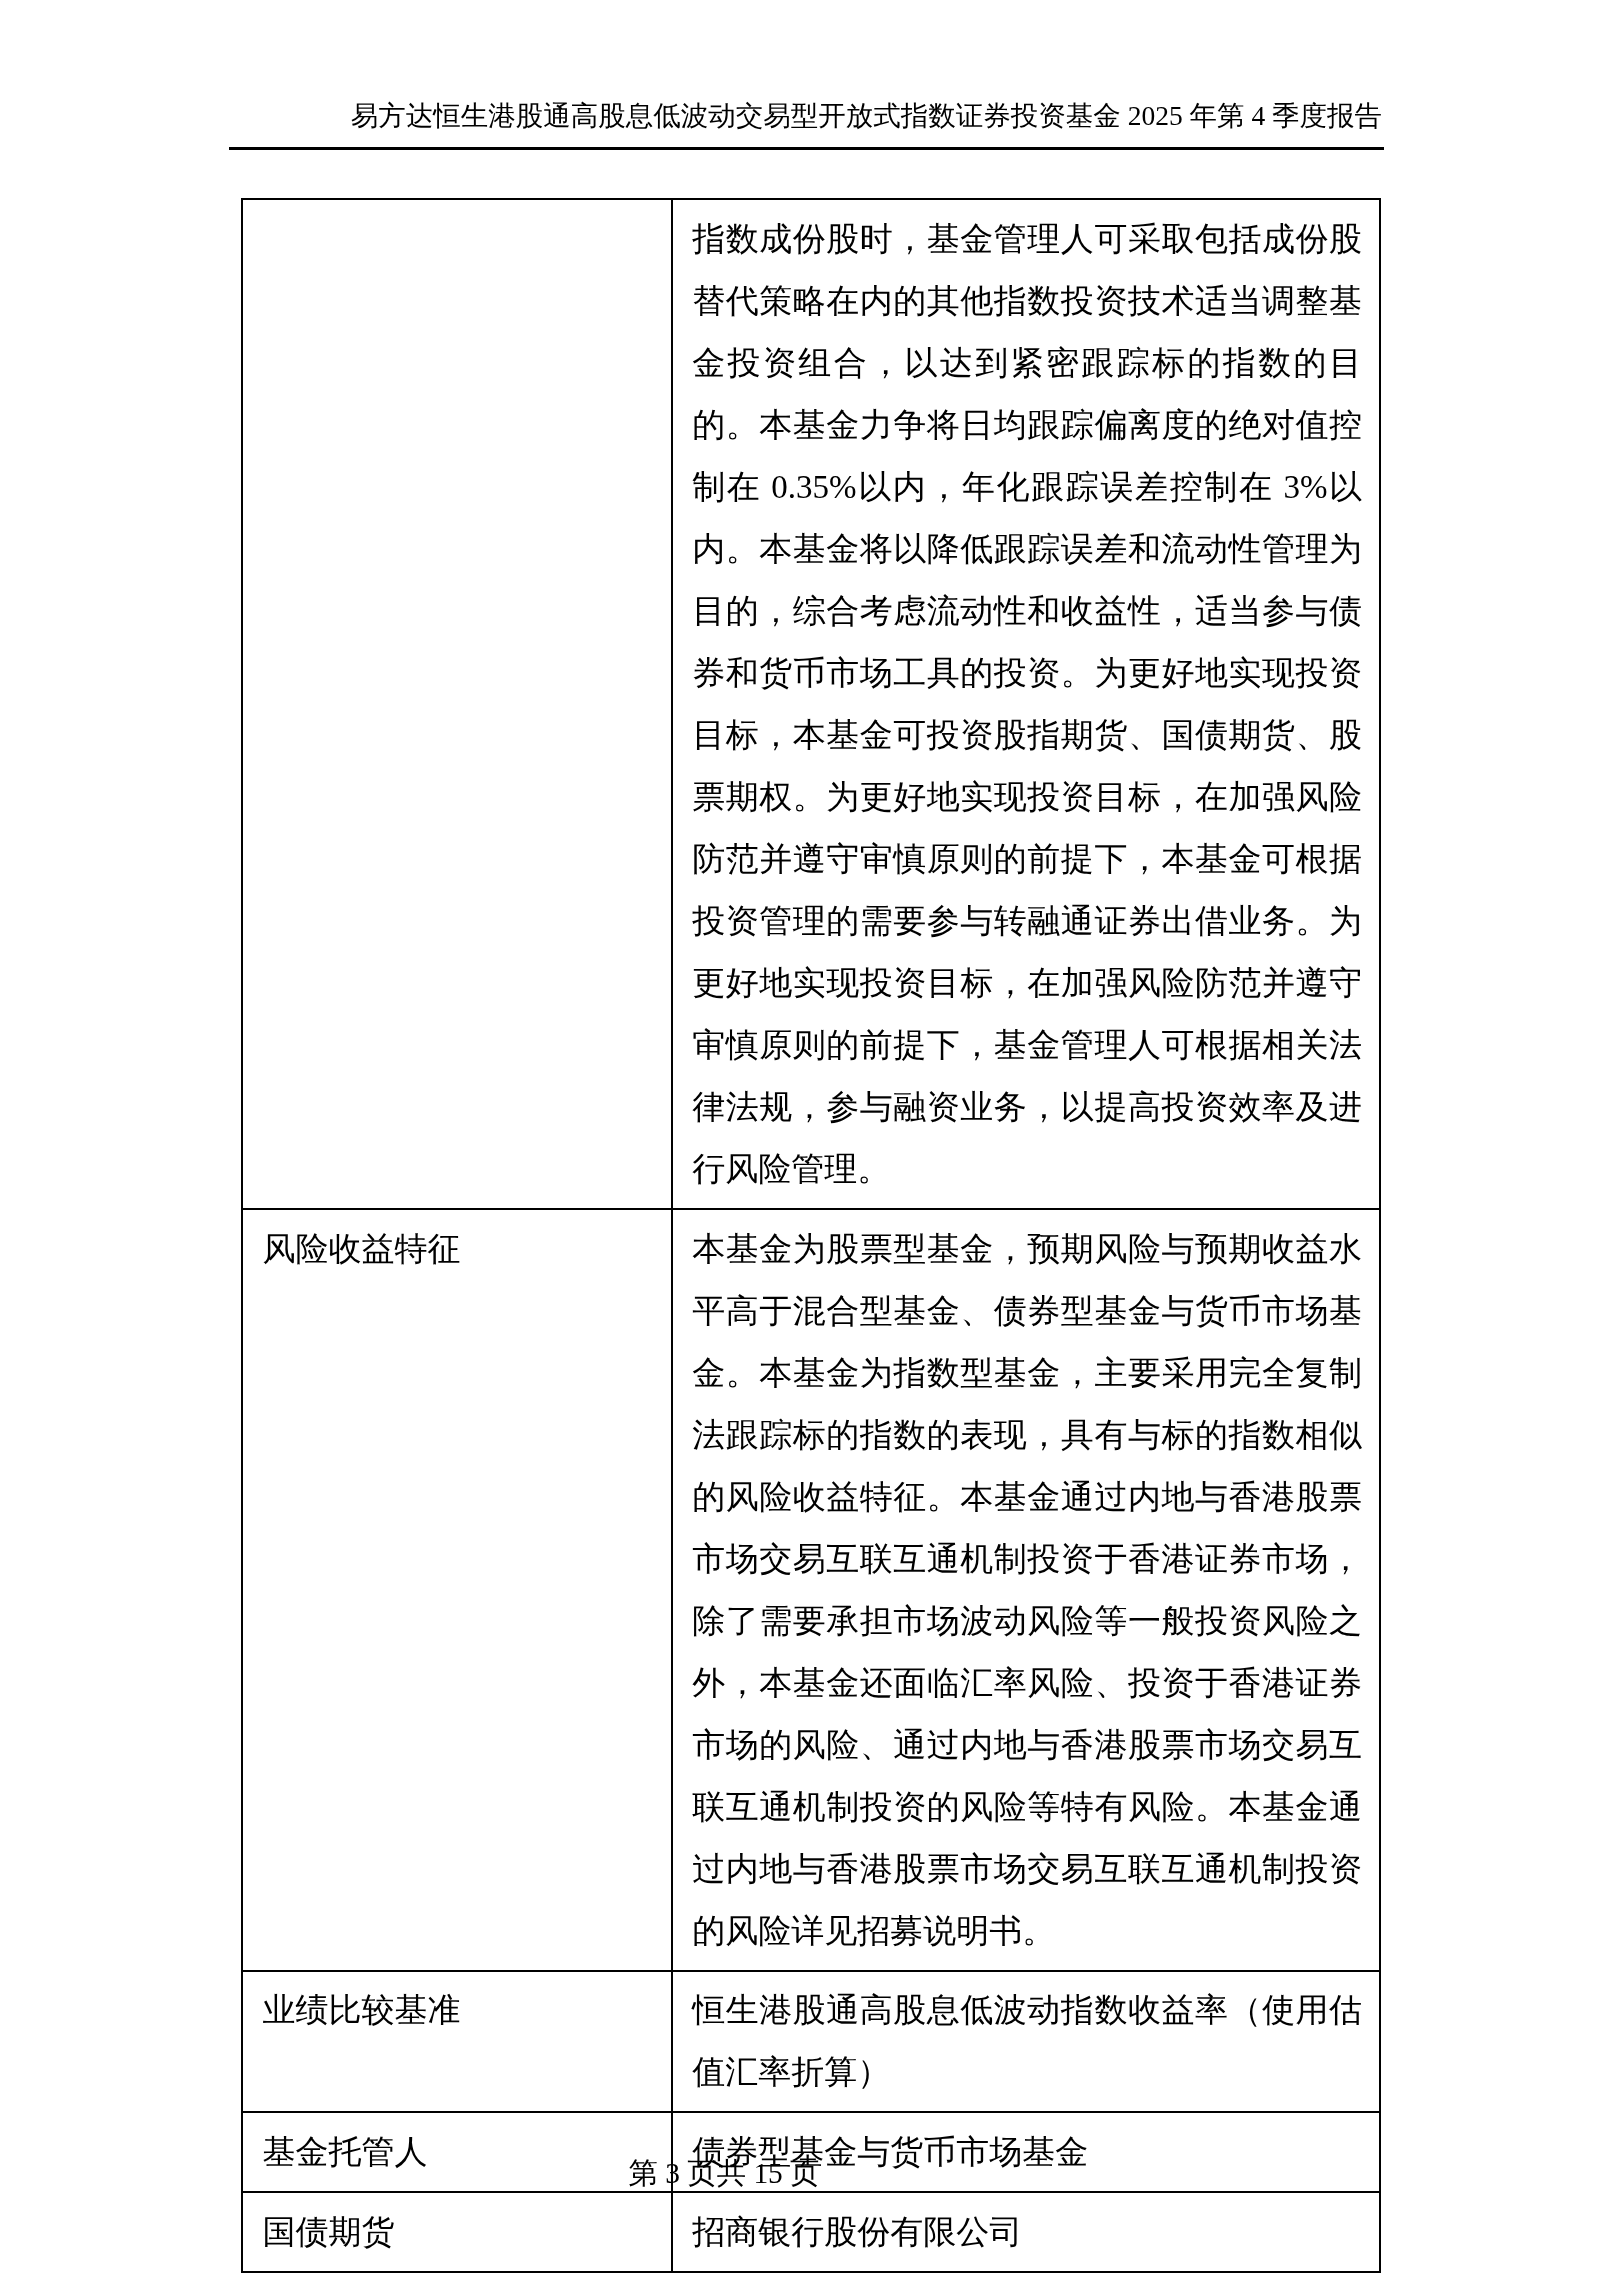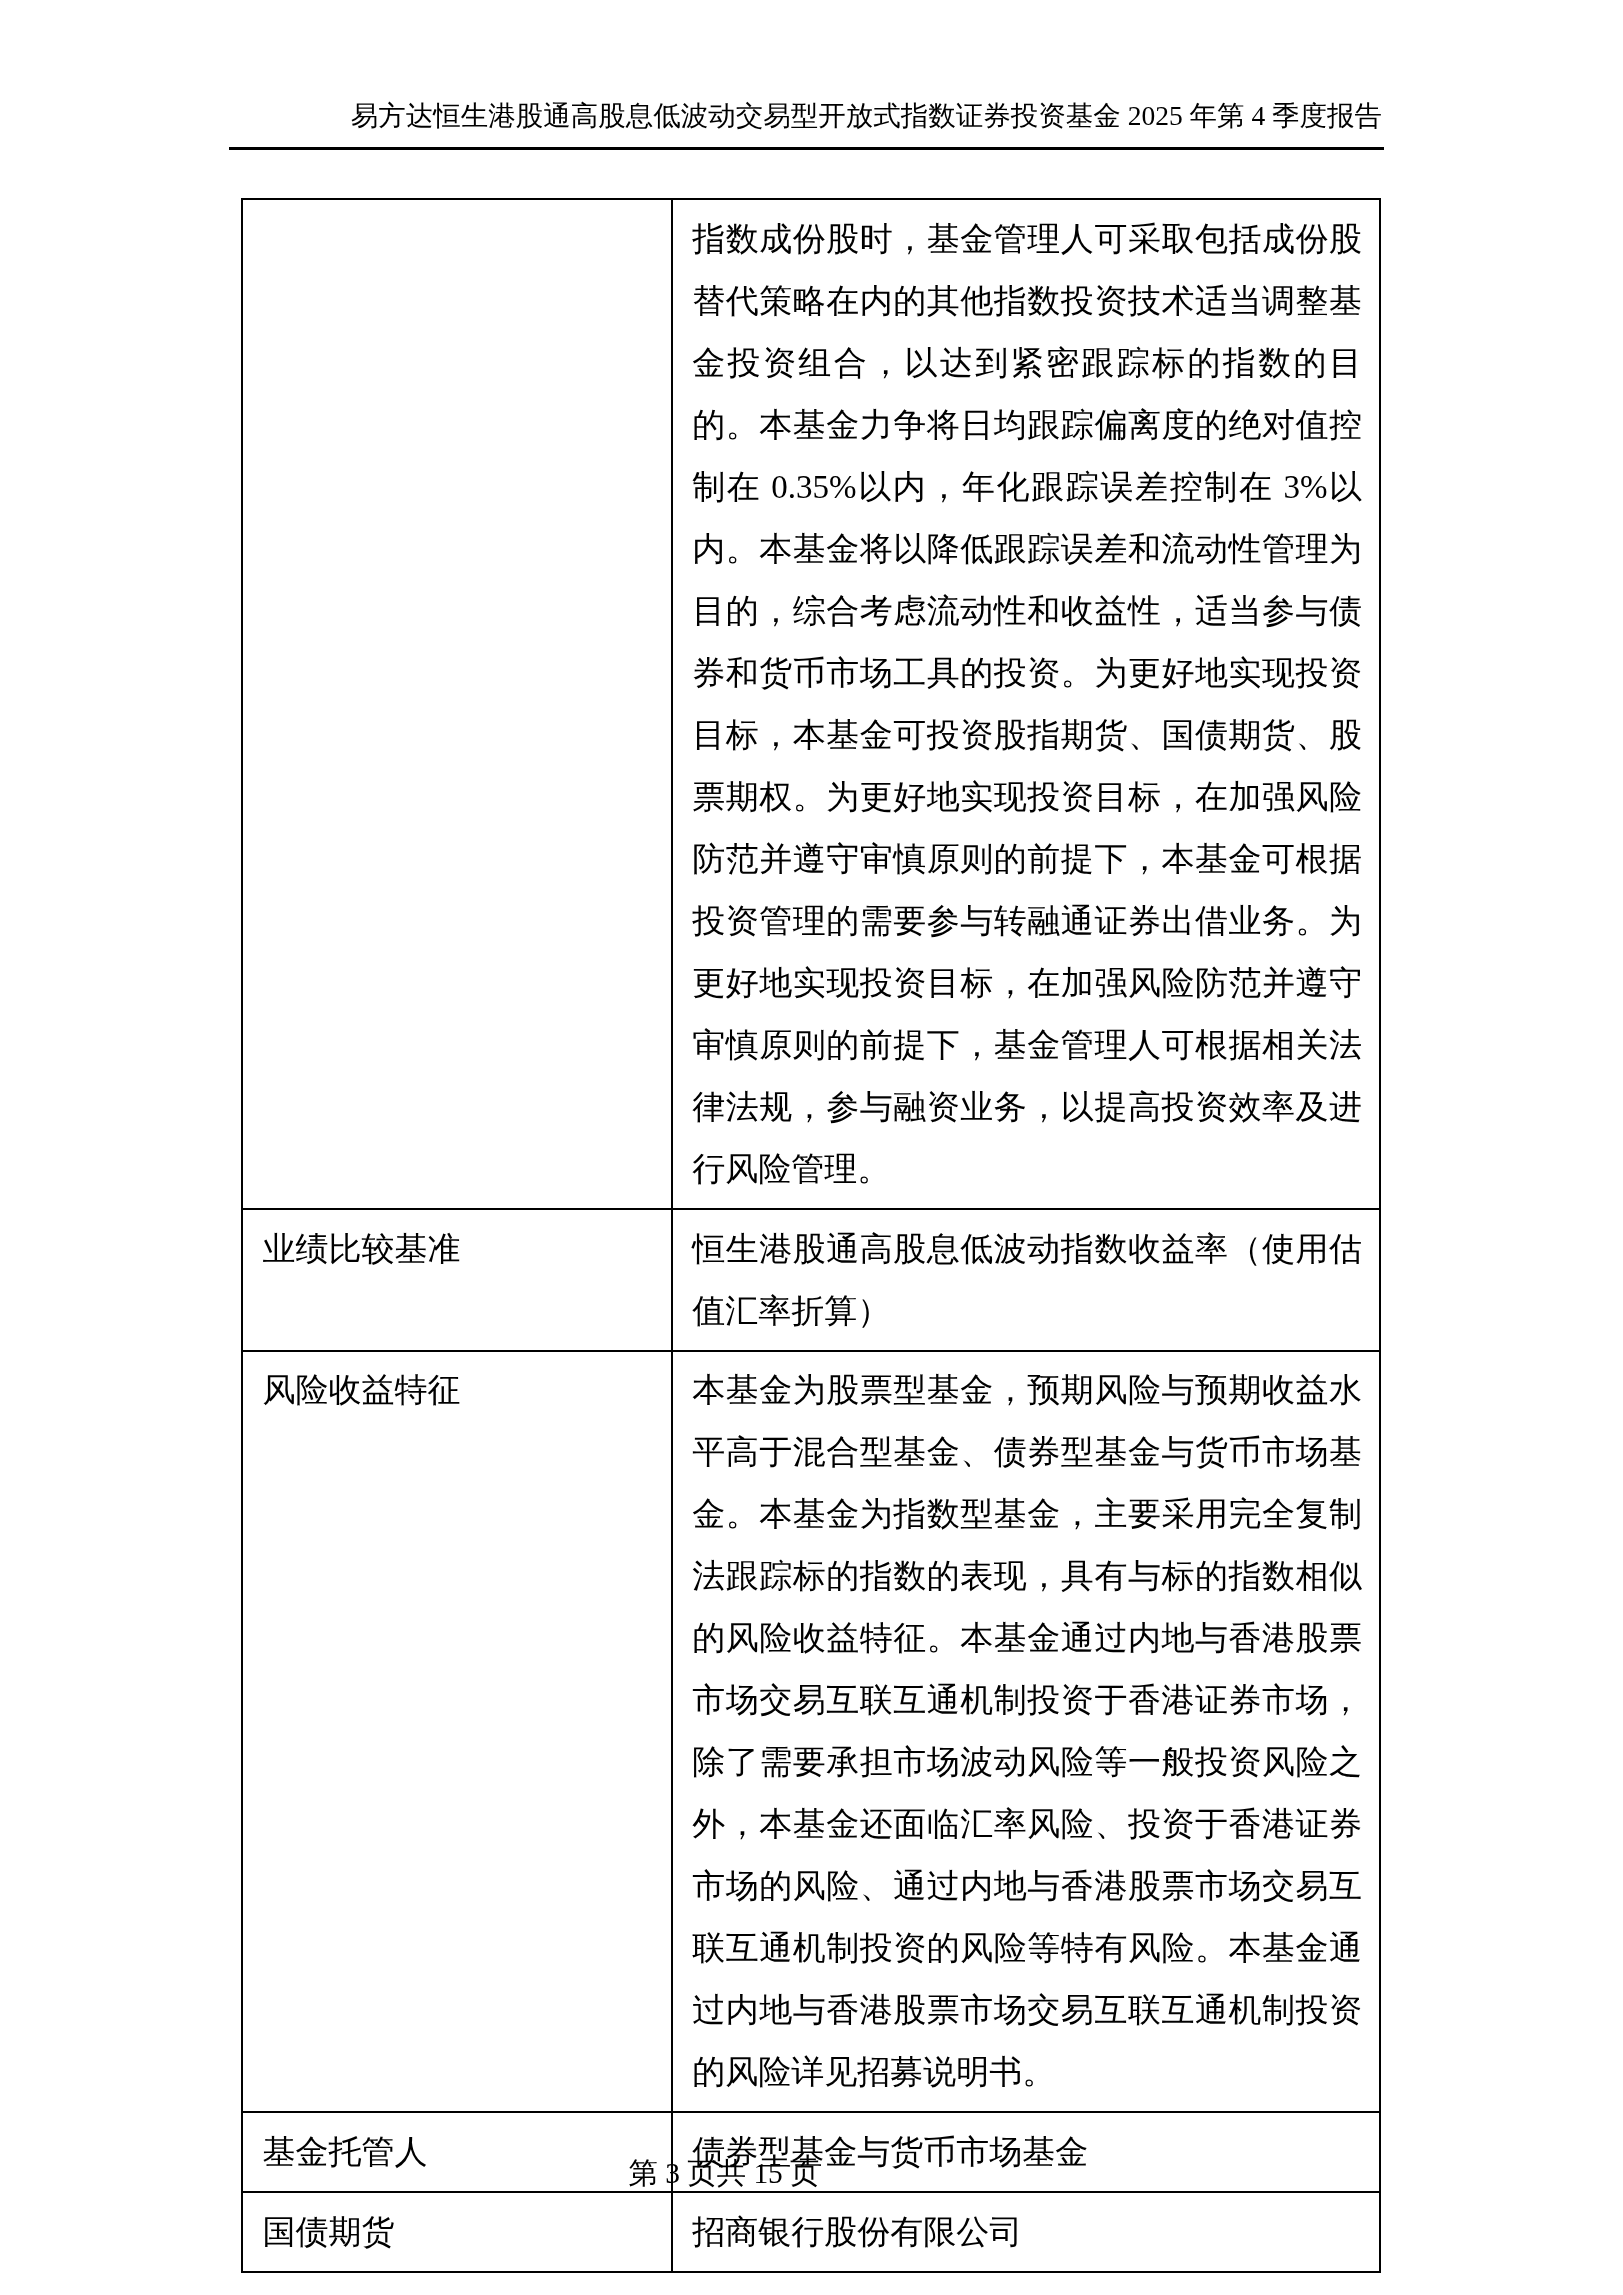--- a/index.html
+++ b/index.html
@@ -78,26 +78,26 @@
 
   <div class="header-rule"></div>
 
   <table class="fund-table">
     <tbody>
       <tr>
         <td class="label-col"></td>
         <td class="content-col">指数成份股时，基金管理人可采取包括成份股替代策略在内的其他指数投资技术适当调整基金投资组合，以达到紧密跟踪标的指数的目的。本基金力争将日均跟踪偏离度的绝对值控制在 0.35%以内，年化跟踪误差控制在 3%以内。本基金将以降低跟踪误差和流动性管理为目的，综合考虑流动性和收益性，适当参与债券和货币市场工具的投资。为更好地实现投资目标，本基金可投资股指期货、国债期货、股票期权。为更好地实现投资目标，在加强风险防范并遵守审慎原则的前提下，本基金可根据投资管理的需要参与转融通证券出借业务。为更好地实现投资目标，在加强风险防范并遵守审慎原则的前提下，基金管理人可根据相关法律法规，参与融资业务，以提高投资效率及进行风险管理。</td>
       </tr>
       <tr>
+        <td class="label-col">风险收益特征</td>
+        <td class="content-col">本基金为股票型基金，预期风险与预期收益水平高于混合型基金、债券型基金与货币市场基金。本基金为指数型基金，主要采用完全复制法跟踪标的指数的表现，具有与标的指数相似的风险收益特征。本基金通过内地与香港股票市场交易互联互通机制投资于香港证券市场，除了需要承担市场波动风险等一般投资风险之外，本基金还面临汇率风险、投资于香港证券市场的风险、通过内地与香港股票市场交易互联互通机制投资的风险等特有风险。本基金通过内地与香港股票市场交易互联互通机制投资的风险详见招募说明书。</td>
+      </tr>
+      <tr>
         <td class="label-col">业绩比较基准</td>
         <td class="content-col">恒生港股通高股息低波动指数收益率（使用估值汇率折算）</td>
-      </tr>
-      <tr>
-        <td class="label-col">风险收益特征</td>
-        <td class="content-col">本基金为股票型基金，预期风险与预期收益水平高于混合型基金、债券型基金与货币市场基金。本基金为指数型基金，主要采用完全复制法跟踪标的指数的表现，具有与标的指数相似的风险收益特征。本基金通过内地与香港股票市场交易互联互通机制投资于香港证券市场，除了需要承担市场波动风险等一般投资风险之外，本基金还面临汇率风险、投资于香港证券市场的风险、通过内地与香港股票市场交易互联互通机制投资的风险等特有风险。本基金通过内地与香港股票市场交易互联互通机制投资的风险详见招募说明书。</td>
       </tr>
       <tr>
         <td class="label-col">基金托管人</td>
         <td class="content-col">债券型基金与货币市场基金</td>
       </tr>
       <tr>
         <td class="label-col">国债期货</td>
         <td class="content-col">招商银行股份有限公司</td>
       </tr>
     </tbody>

